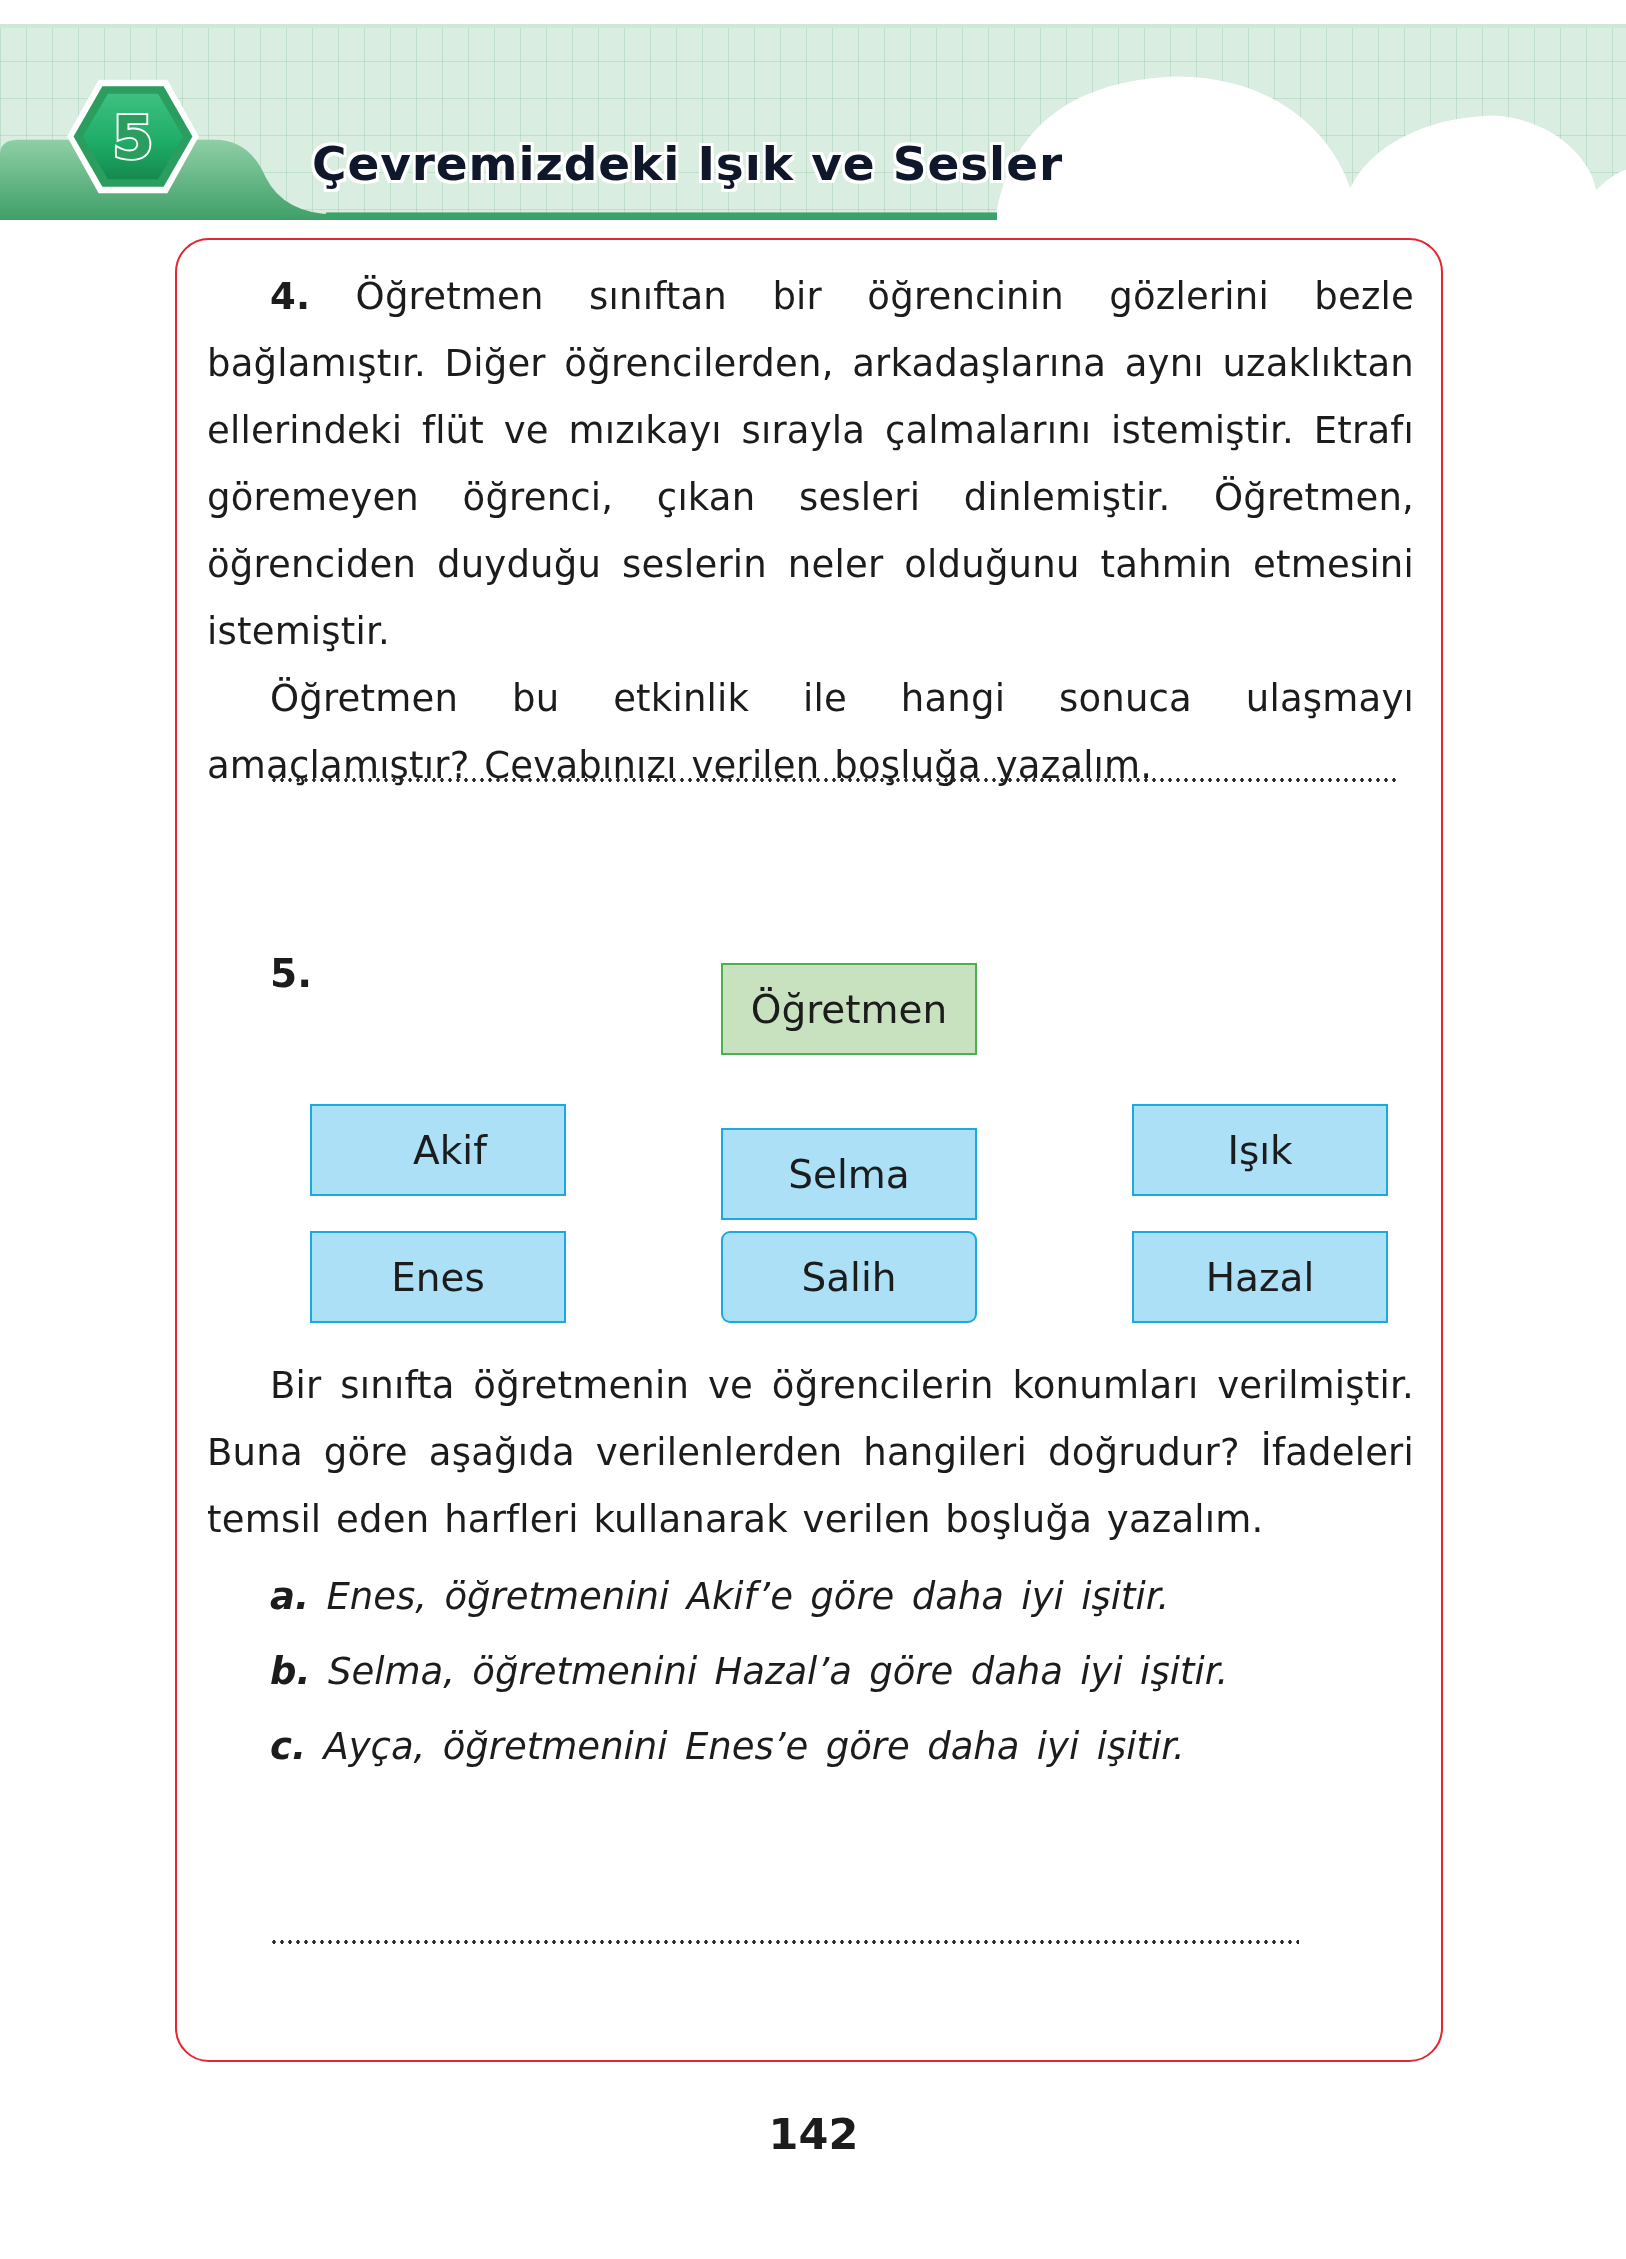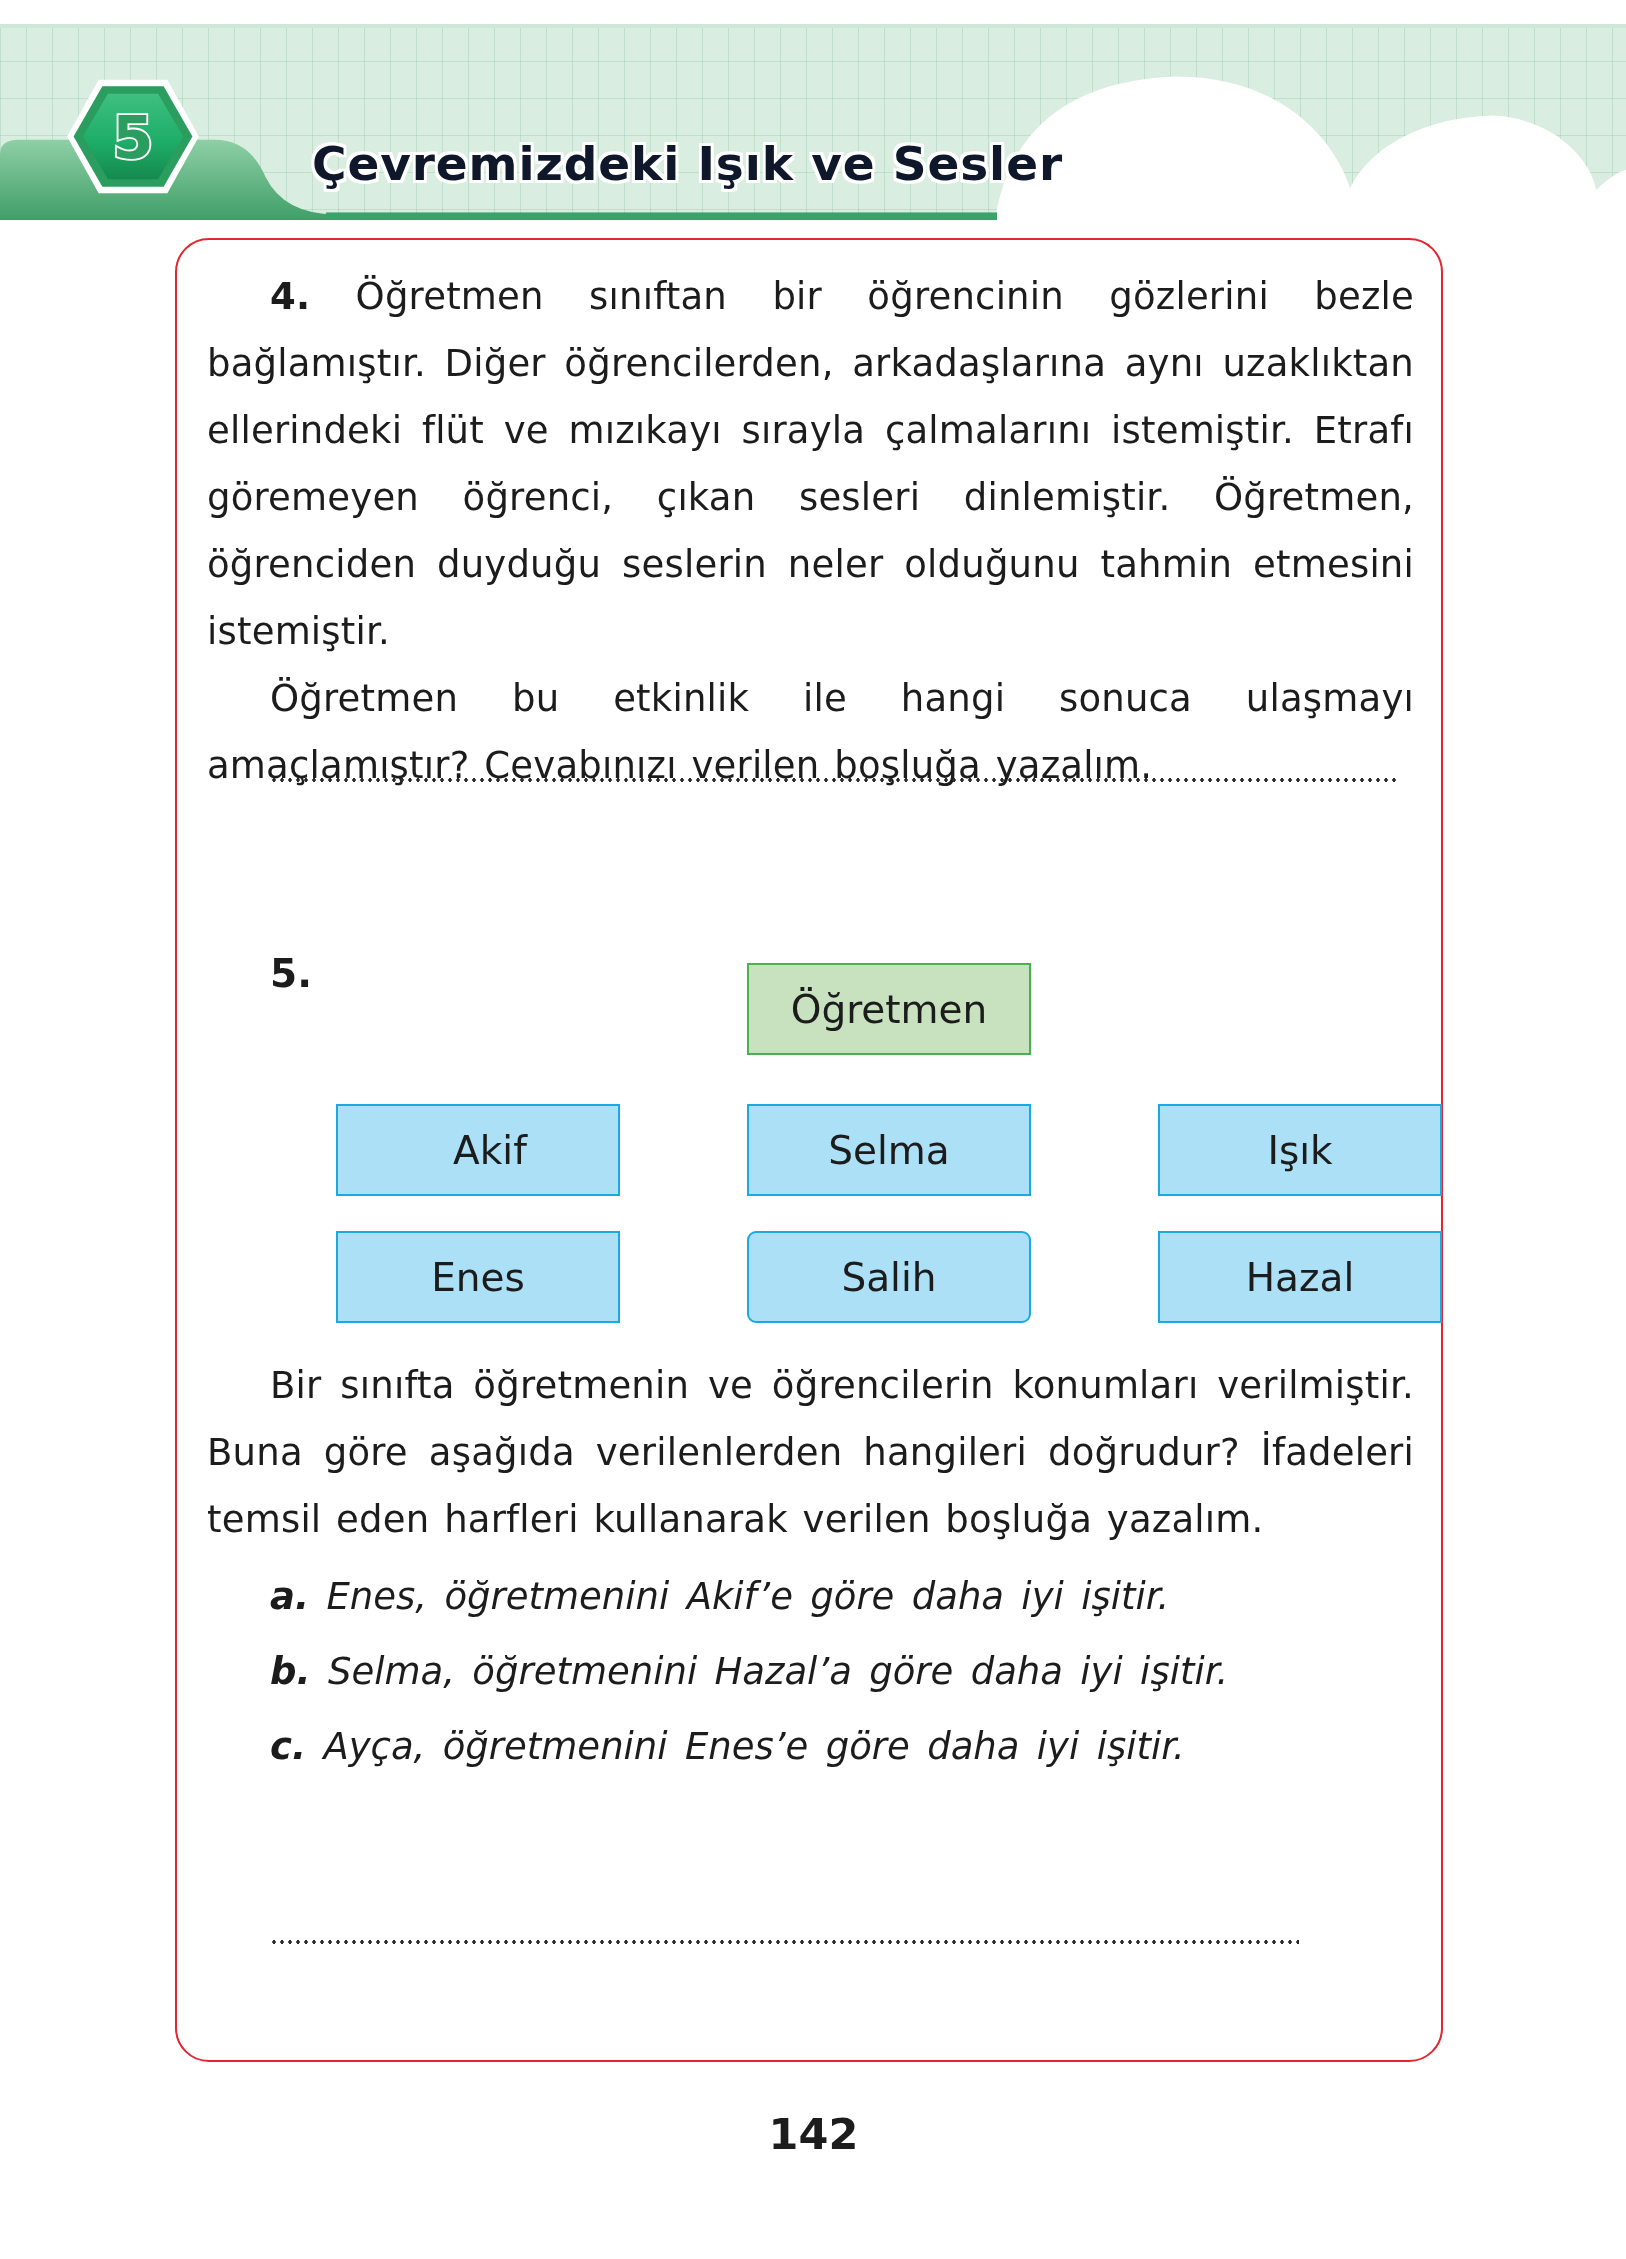--- a/index.html
+++ b/index.html
@@ -52,23 +52,23 @@
     background-size: 8px 3.7px; background-repeat: repeat-x;
   }
   .q4-answer { left: 270px; top: 778px; width: 1126px; }
 
   .q5-number {
     position: absolute; left: 270px; top: 951px;
     font-size: 39px; font-weight: bold; color: #1c1c1c;
   }
 
   .box {
-    position: absolute; width: 284px; height: 92px;
+    position: absolute; width: 256px; height: 92px;
     display: flex; align-items: center; justify-content: center;
-    font-family: "DejaVu Sans", sans-serif; font-size: 39px; color: #1c1c1c; margin-left: 26px;
+    font-family: "DejaVu Sans", sans-serif; font-size: 39px; color: #1c1c1c;
   }
   .box-teacher { background: #c8e2c0; border: 2.8px solid #4cb050; }
   .box-student { background: #abe0f7; border: 2.8px solid #1aa9e1; }
 
   .q5-text { top: 1352px; }
 
   .options {
     position: absolute; left: 270px; top: 1559px; width: 1165px;
     font-family: "DejaVu Sans", sans-serif; font-size: 37px; line-height: 75px;
     color: #1c1c1c; word-spacing: 5.6px; font-style: italic;
@@ -128,21 +128,21 @@
 
 <div class="q5-number">5.</div>
 
 <div class="box box-teacher" style="left:721px; top:963px;">
   <span>Öğretmen</span>
 </div>
 
 <div class="box box-student" style="left:310px; top:1104px;padding-left:24px;">
   <span>Akif</span>
 </div>
-<div class="box box-student" style="left:721px; top:1104px;">
+<div class="box box-student" style="left:721px; top:1128px;">
   <span>Selma</span>
 </div>
 <div class="box box-student" style="left:1132px; top:1104px;">
   <span>Işık</span>
 </div>
 <div class="box box-student" style="left:310px; top:1231px;">
   <span>Enes</span>
 </div>
 <div class="box box-student" style="left:721px; top:1231px;border-radius:9px;">
   <span>Salih</span>

